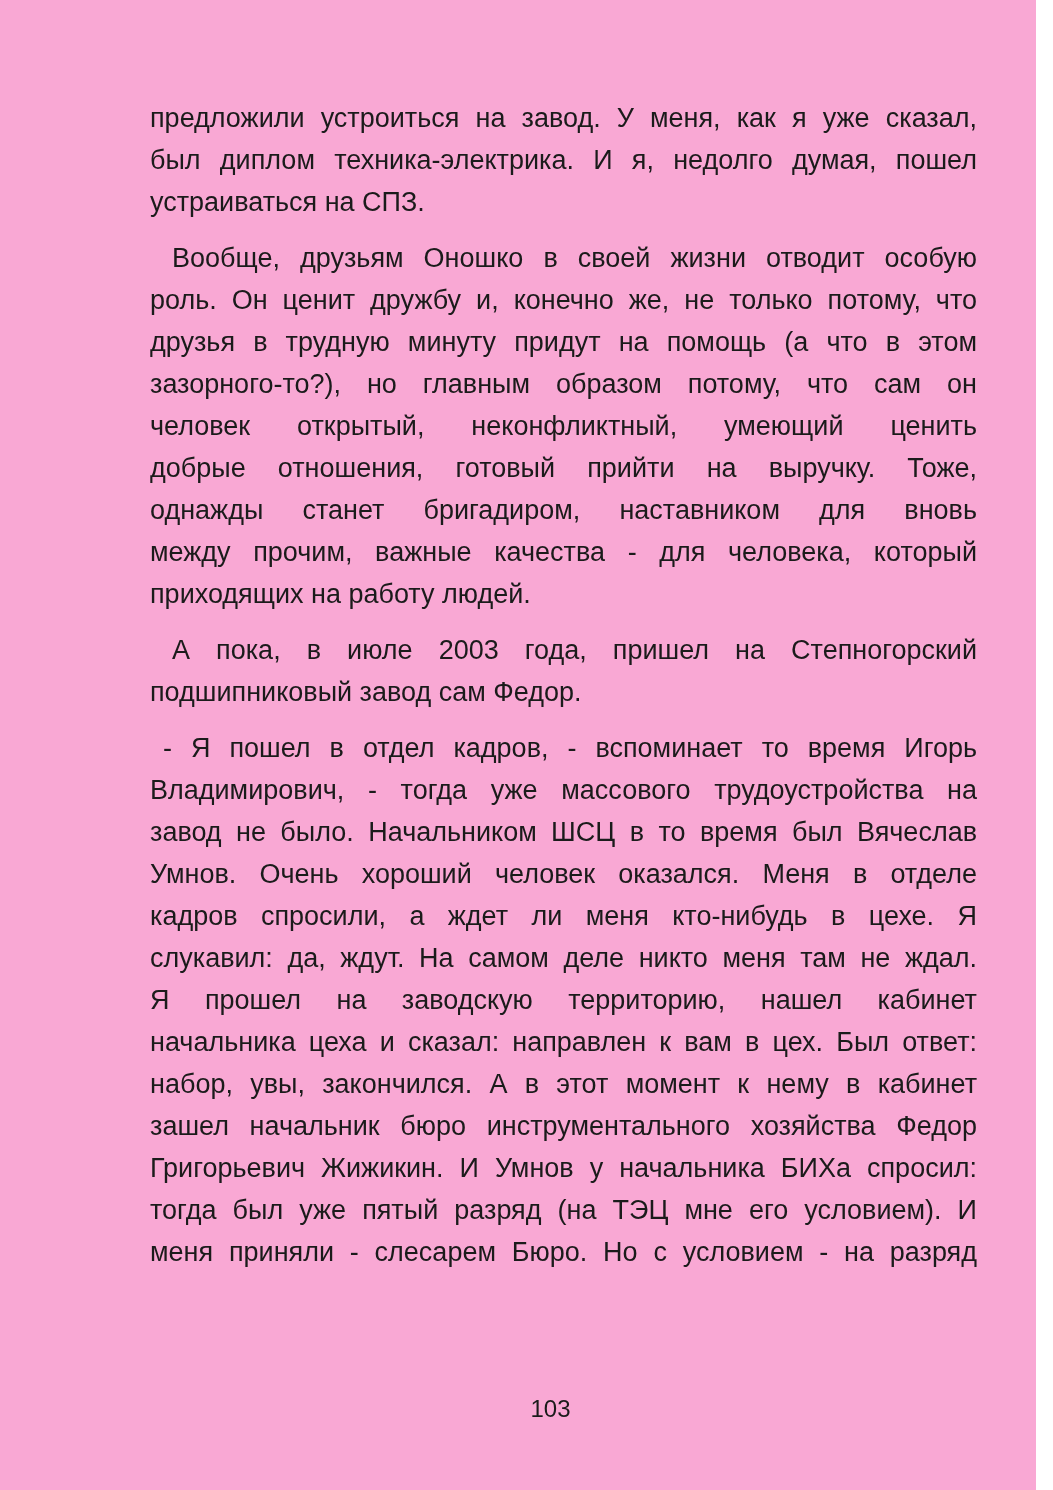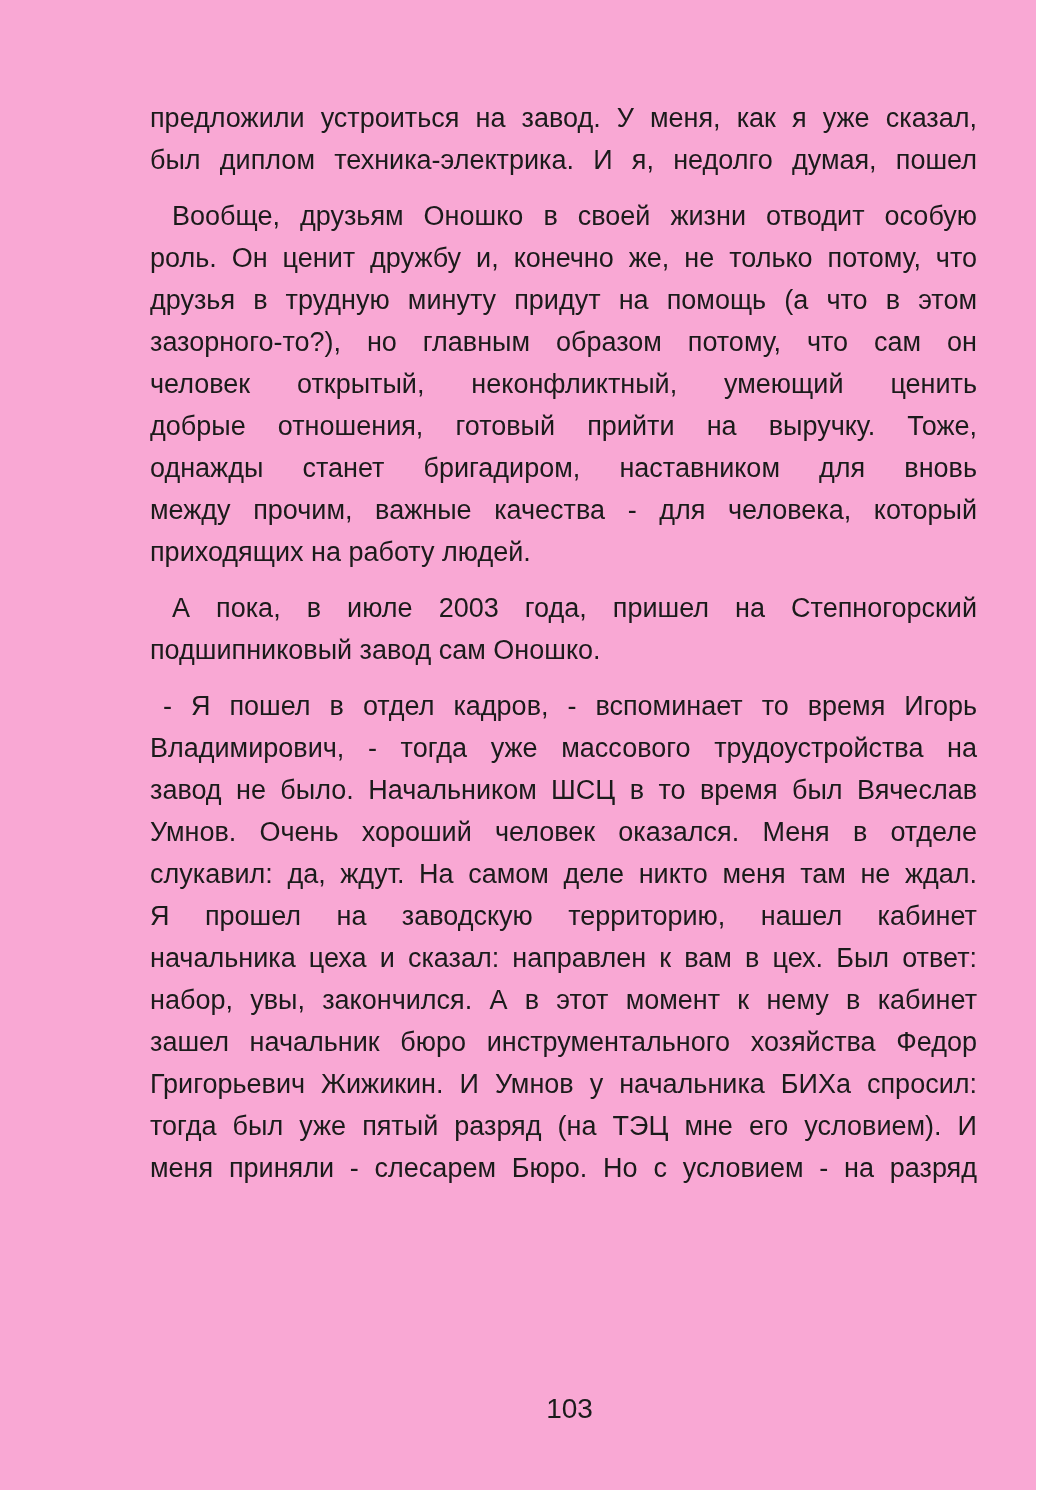--- a/index.html
+++ b/index.html
@@ -35,61 +35,63 @@
     white-space: normal;
   }
   
   .line.pl {
     text-align-last: left;
   }
   .para.ind22 .line:first-child { text-indent: 22px; }
   .para.ind13 .line:first-child { text-indent: 13px; }
   .page-number {
     position: absolute;
-    left: 156px;
+    left: 137px;
     top: 1394px;
     width: 827px;
     text-align: center;
-    font-size: 28px;
+    font-size: 24px;
     line-height: 30px;
   }
 </style>
 </head>
 <body>
 
 <div class="page">
   <div class="text-block">
 
     <div class="para">
       <div class="line">предложили устроиться на завод. У меня, как я уже сказал,</div>
       <div class="line">был диплом техника-электрика. И я, недолго думая, пошел</div>
+      <div class="line pl">устраиваться на СПЗ.</div>
     </div>
 
     <div class="para ind22">
       <div class="line">Вообще, друзьям Оношко в своей жизни отводит особую</div>
       <div class="line">роль. Он ценит дружбу и, конечно же, не только потому, что</div>
       <div class="line">друзья в трудную минуту придут на помощь (а что в этом</div>
       <div class="line">зазорного-то?), но главным образом потому, что сам он</div>
       <div class="line">человек открытый, неконфликтный, умеющий ценить</div>
       <div class="line">добрые отношения, готовый прийти на выручку. Тоже,</div>
       <div class="line">однажды станет бригадиром, наставником для вновь</div>
       <div class="line">между прочим, важные качества - для человека, который</div>
       <div class="line pl">приходящих на работу людей.</div>
     </div>
 
     <div class="para ind22">
       <div class="line">А пока, в июле 2003 года, пришел на Степногорский</div>
-      <div class="line pl">подшипниковый завод сам Оношко.</div>
+      <div class="line pl">подшипниковый завод сам Федор.</div>
     </div>
 
     <div class="para ind13">
       <div class="line">- Я пошел в отдел кадров, - вспоминает то время Игорь</div>
       <div class="line">Владимирович, - тогда уже массового трудоустройства на</div>
       <div class="line">завод не было. Начальником ШСЦ в то время был Вячеслав</div>
       <div class="line">Умнов. Очень хороший человек оказался. Меня в отделе</div>
+      <div class="line">кадров спросили, а ждет ли меня кто-нибудь в цехе. Я</div>
       <div class="line">слукавил: да, ждут. На самом деле никто меня там не ждал.</div>
       <div class="line">Я прошел на заводскую территорию, нашел кабинет</div>
       <div class="line">начальника цеха и сказал: направлен к вам в цех. Был ответ:</div>
       <div class="line">набор, увы, закончился. А в этот момент к нему в кабинет</div>
       <div class="line">зашел начальник бюро инструментального хозяйства Федор</div>
       <div class="line">Григорьевич Жижикин. И Умнов у начальника БИХа спросил:</div>
       <div class="line">тогда был уже пятый разряд (на ТЭЦ мне его условием). И</div>
       <div class="line">меня приняли - слесарем Бюро. Но с условием - на разряд</div>
     </div>
 

